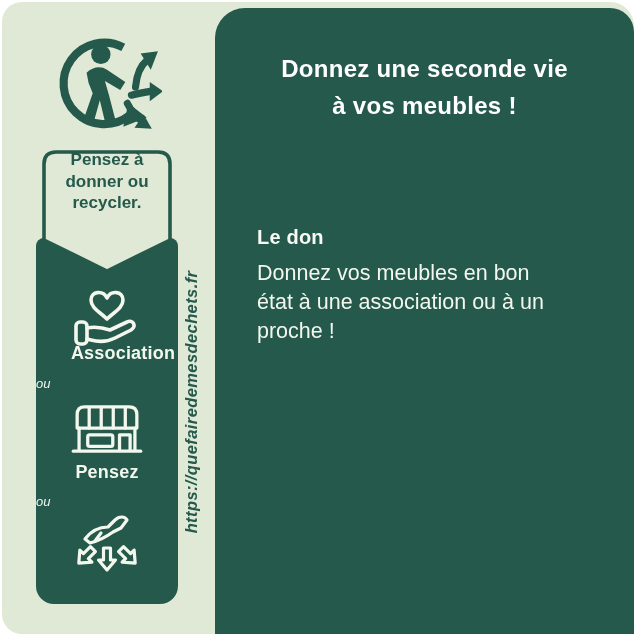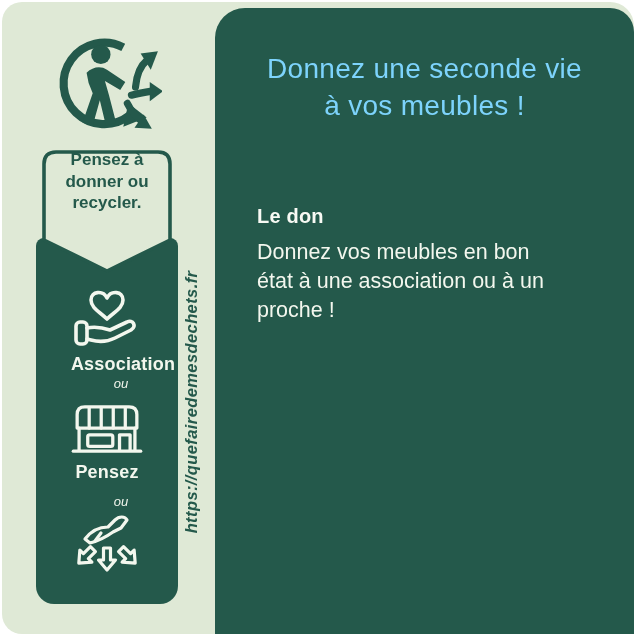--- a/index.html
+++ b/index.html
@@ -23,37 +23,37 @@
   }
   
   .panel{
     position:absolute; left:213px; top:6px; right:0; bottom:0;
     background:var(--dark);
     border-radius:30px 24px 0 0;
   }
   .panel-title{
     position:absolute; top:42px; left:0; right:0;
     text-align:center;
-    color:#7dd3fc;
-    font-size:28px; font-weight:400;
+    color:#ffffff;
+    font-size:24px; font-weight:700;
     line-height:37px;
     letter-spacing:.3px;
     white-space:pre-line;
   }
   .section{position:absolute; left:42px; right:24px;}
   .section-heading{
     color:#F8FAF4; font-size:20px; font-weight:700; letter-spacing:.2px;
   }
   .section-body{
     color:var(--cream);
     font-size:21.5px; line-height:29px;
     white-space:pre-line;
     margin-top:10px;
   }
-  .sec-don{top:197px;}
+  .sec-don{top:218px;}
   .sec-recyclage{top:397px;}
   
   .triman{position:absolute; left:54px; top:28px; width:106px; height:110px;}
   .ribbon{
     position:absolute; left:34px; top:236px; width:142px; height:366px;
     background:var(--dark);
     border-radius:8px 8px 18px 18px;
   }
   .banner-shape{position:absolute; left:38px; top:146px; width:134px; height:126px;}
   .banner-text{
@@ -65,27 +65,27 @@
   }
   .opt-icon{position:absolute; left:50%; transform:translateX(-50%);}
   .icon-hand-heart{top:44px; width:70px; height:66px;}
   .icon-store{top:166px; width:72px; height:52px;}
   .icon-discard{top:274px; width:68px; height:64px;}
   .opt-label{
     position:absolute; left:0; width:100%;
     text-align:center;
     color:var(--cream); font-size:18px; font-weight:700; letter-spacing:.2px;
   }
-  .lbl-association{top:116px;padding-left:32px;}
+  .lbl-association{top:105px;padding-left:32px;}
   .lbl-magasin{top:224px;}
   .lbl-dechetterie{top:340px;}
   .opt-sep{
     position:absolute; left:0; width:100%;
-    text-align:center;
-    color:var(--cream); font-size:13px; font-style:italic;padding-left:28px;
+    text-align:left;
+    color:var(--cream); font-size:13px; font-style:italic;
   }
   .sep-1{top:138px;}
   .sep-2{top:256px;}
   .url-vertical{
     position:absolute; left:189px; top:400px; width:310px;
     transform:translate(-50%,-50%) rotate(-90deg);
     text-align:center;
     color:var(--dark);
     font-size:16.5px; font-style:italic; font-weight:600;
     letter-spacing:.4px;

